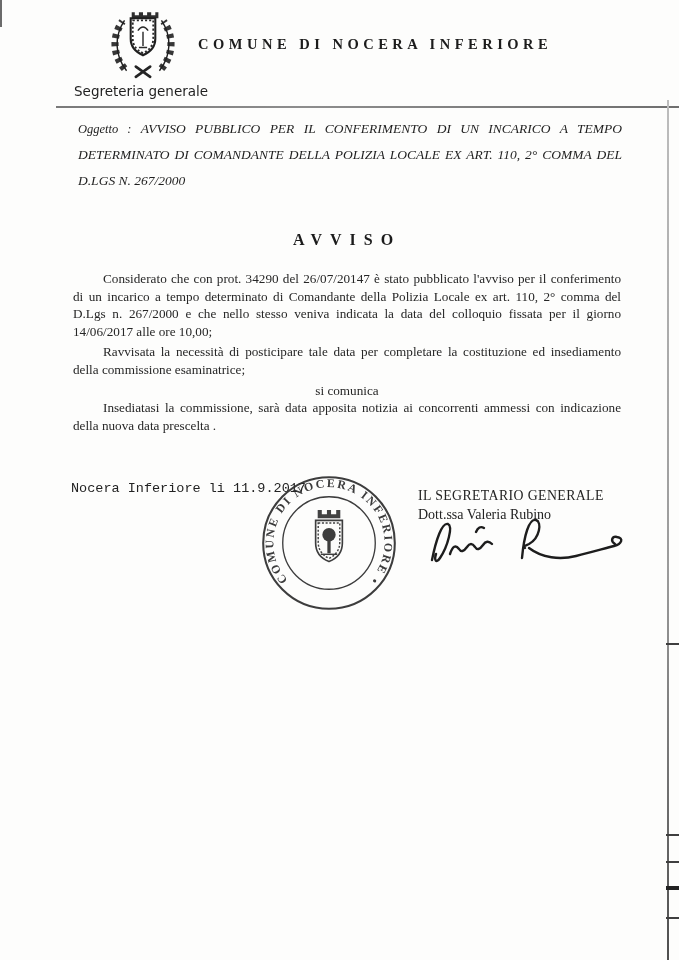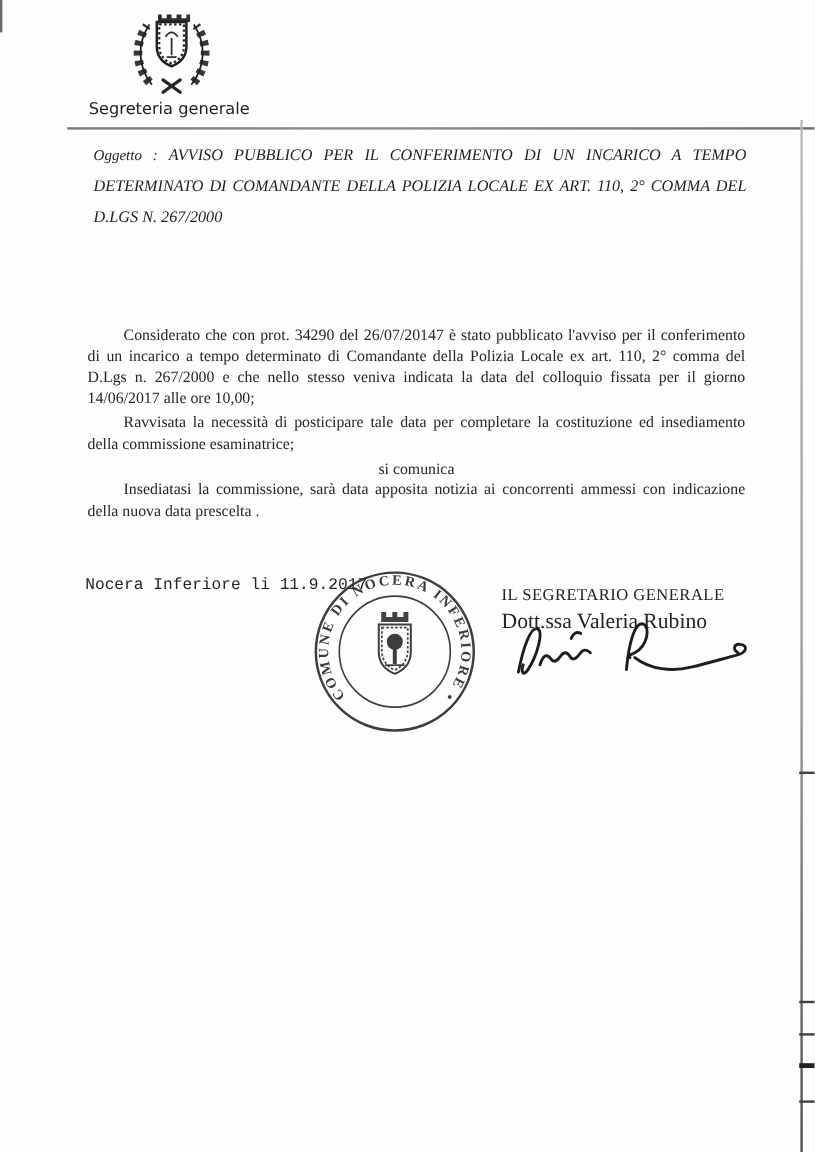--- a/index.html
+++ b/index.html
@@ -42,21 +42,21 @@
   }
   .body-block p { margin:0; }
   .body-block p.after-gap { margin-top:3px; }
   .indent { text-indent:30px; }
   .center { text-align:center; }
   
   .place-date { position:absolute; left:71px; top:467px; font-size:13.5px; color:#232323;font-family:Liberation Mono, monospace; }
   .stamp { position:absolute; left:256px; top:470px; width:146px; height:146px; opacity:0.93; }
   .sign-block { position:absolute; left:418px; top:488px; width:214px; text-align:left; color:#232323; }
   .signer-title { font-size:13.8px; letter-spacing:0.4px; }
-  .signer-name { font-size:18px; margin-top:3px; }
+  .signer-name { font-size:14px; margin-top:3px; }
   .signature-svg { position:absolute; left:424px; top:506px; width:208px; height:72px; }
   
   .edge-line {
     position:absolute; left:667px; top:100px; width:2px; height:860px;
     background:linear-gradient(to bottom, #bdbdbd, #9a9a9a 55%, #4f4f4f);
   }
   .tick { position:absolute; left:666px; width:13px; height:2px; background:#3f3f3f; }
   .tick.t1 { top:643px; }
   .tick.t2 { top:834px; }
   .tick.t3 { top:861px; }
@@ -80,25 +80,27 @@
 
     <path d="M26,13 H50 V33 Q50,44 38,49 Q26,44 26,33 Z" fill="#ffffff" stroke="#1f1f1f" stroke-width="2"></path>
     <path d="M28,15 H48 V32.5 Q48,42.5 38,46.8 Q28,42.5 28,32.5 Z" fill="none" stroke="#2a2a2a" stroke-width="1.8" stroke-dasharray="2 2"></path>
 
     <path d="M33,25 q5,-7 10,0" fill="none" stroke="#2c2c2c" stroke-width="1.4"></path>
     <path d="M38,26 V40 M34,41.5 h8" fill="none" stroke="#2c2c2c" stroke-width="1.4"></path>
 
     <path d="M31,60 L45,70 M45,60 L31,70" fill="none" stroke="#242424" stroke-width="2.6" stroke-linecap="round"></path>
   </svg>
 
+  <div class="muni-title">COMUNE DI NOCERA INFERIORE</div>
   <div class="dept">Segreteria generale</div>
   <div class="rule"></div>
 
   <p class="subject"><span class="subject-label">Oggetto :</span> <span>AVVISO PUBBLICO PER IL CONFERIMENTO DI UN INCARICO A TEMPO DETERMINATO DI COMANDANTE DELLA POLIZIA LOCALE EX ART. 110, 2° COMMA DEL D.LGS N. 267/2000</span></p>
 
+  <h2 class="doc-title">AVVISO</h2>
 
   <div class="body-block">
     <p class="indent">Considerato che con prot. 34290 del 26/07/20147 è stato pubblicato l'avviso  per il conferimento di un incarico a tempo determinato di Comandante della Polizia Locale ex art. 110, 2° comma del D.Lgs n. 267/2000 e che nello stesso veniva indicata la data del colloquio fissata per il giorno 14/06/2017 alle ore 10,00;</p>
     <p class="indent after-gap">Ravvisata la necessità di posticipare tale data per completare la costituzione ed insediamento della commissione esaminatrice;</p>
     <p class="center after-gap">si comunica</p>
     <p class="indent">Insediatasi  la commissione, sarà data apposita notizia ai concorrenti ammessi con indicazione della nuova data prescelta .</p>
   </div>
 
   <p class="place-date">Nocera Inferiore li 11.9.2017</p>
 

